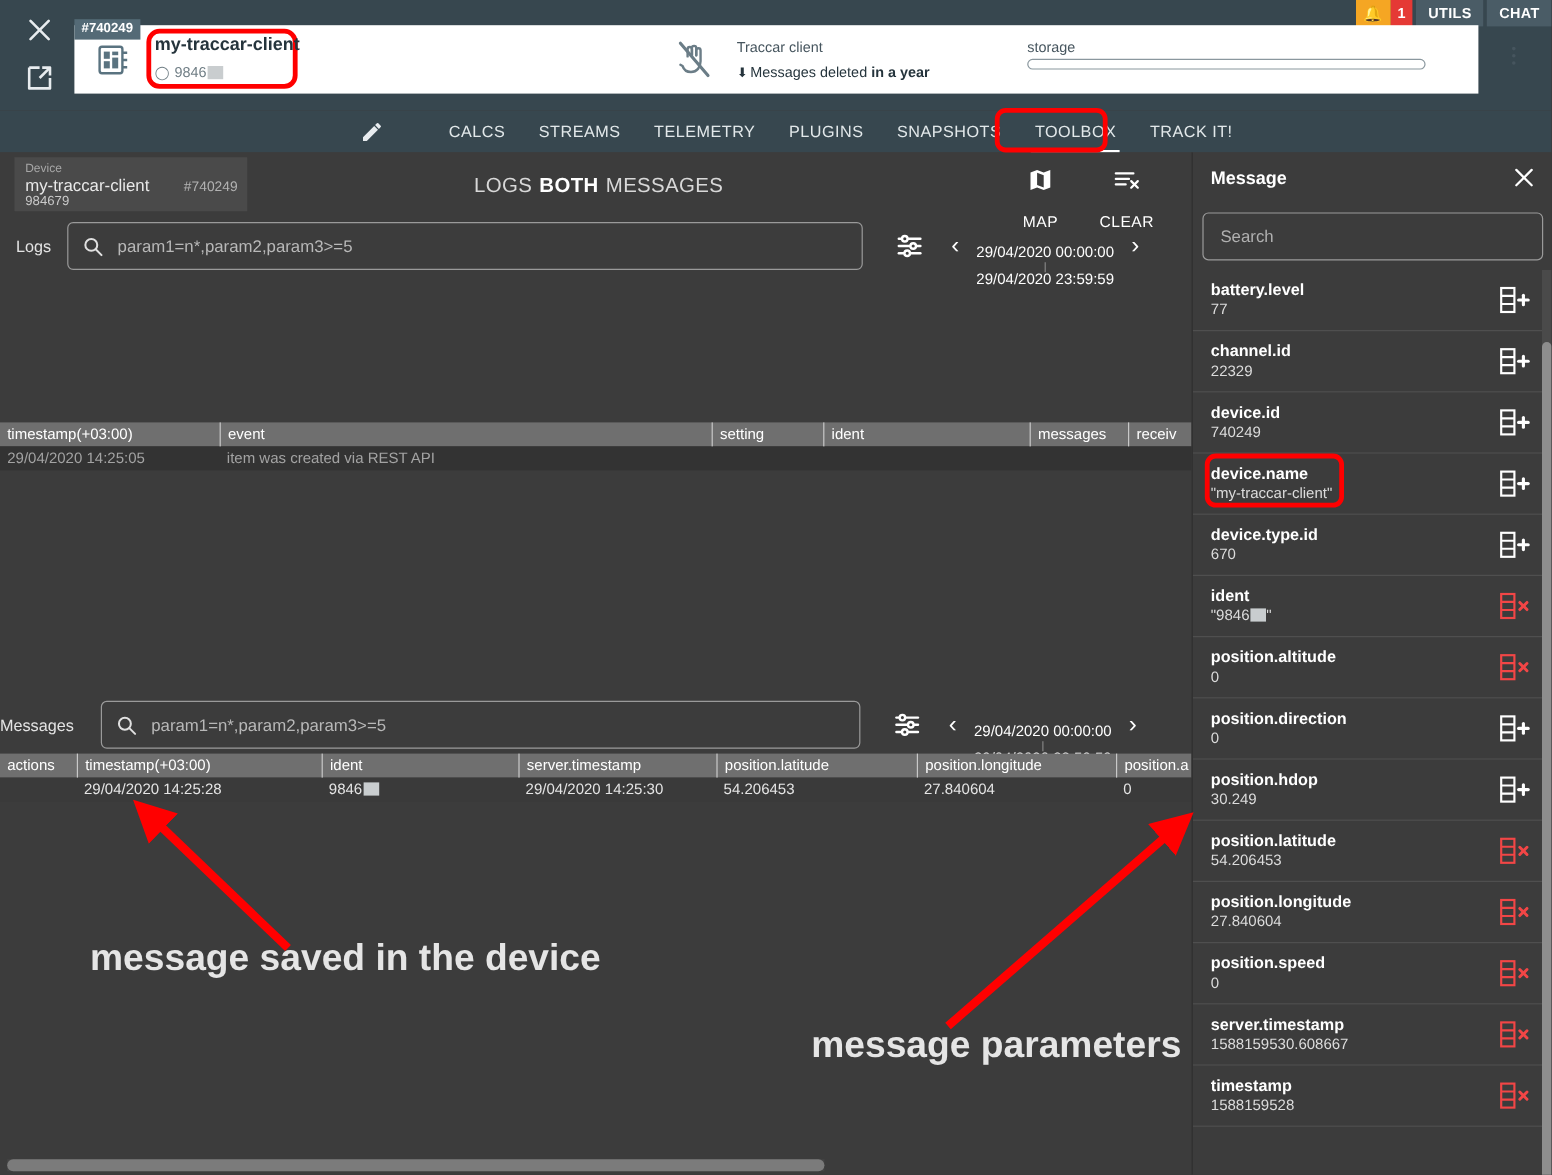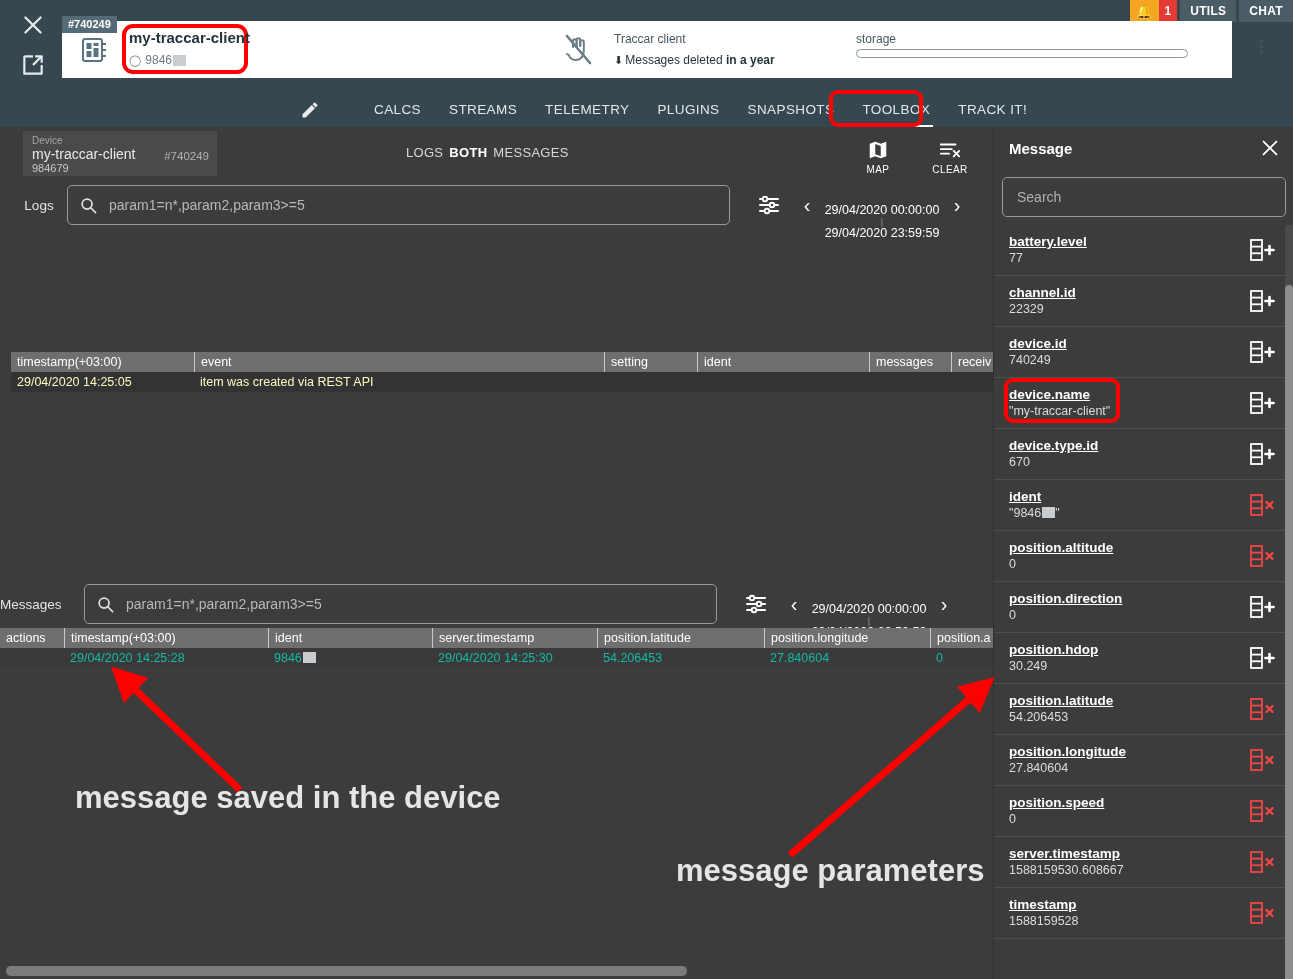--- a/index.html
+++ b/index.html
@@ -108,41 +108,41 @@
   .tab.active::after {
     content: ""; position: absolute; left: 11px; right: 11px; bottom: 0;
     height: 2px; background: #fff;
   }
   .toolbox-hl {
     position: absolute; left: 829px; top: 90px; width: 94px; height: 37px;
     border: 4px solid #ff0000; border-radius: 9px; pointer-events: none; z-index: 6;
   }
 
   
-  .logs-pane { position: absolute; left: 11px; top: 127px; width: 993px; height: 445px; background:#3c3c3c;padding-left:42px; }
+  .logs-pane { position: absolute; left: 0; top: 127px; width: 993px; height: 445px; background:#3c3c3c;padding-left:42px; }
   .devchip {
     position: absolute; left: 12px; top: 4px; width: 194px; height: 45px;
     background: #4a4a4a; padding: 4px 9px;
   }
   .devchip .k { font-size: 10px; color: #a7a7a7; line-height: 11px; }
   .devchip .n { font-size: 14px; color: #e9e9e9; line-height: 16px; }
   .devchip .s { font-size: 11px; color: #c9c9c9; line-height: 13px; }
   .devchip .hash { position: absolute; right: 8px; top: 19px; font-size: 11.5px; color: #b3b3b3; }
 
-  .modeline { position: absolute; left: 395px; top: 18px; font-size: 13px; color: #d8d8d8; letter-spacing:.3px; }
+  .modeline { position: absolute; left: 395px; top: 18px; font-size: 17px; color: #d8d8d8; letter-spacing:.3px; }
   .modeline span { margin-right: 6px; cursor: pointer; }
   .modeline .on { font-weight: bold; color: #fff; }
 
   .map-btn, .clear-btn {
     position: absolute; top: 10px; width: 56px; text-align: center; color: #fff; cursor: pointer;
   }
   .map-btn { left: 839px; } .clear-btn { left: 911px; }
   .map-btn .ic, .clear-btn .ic { height: 26px; display:flex; align-items:center; justify-content:center; }
   .map-btn .ic svg, .clear-btn .ic svg { width:22px; height:22px; display:block; }
-  .map-btn .lb, .clear-btn .lb { font-size: 10px; letter-spacing: .4px; margin-top: 1px; }
+  .map-btn .lb, .clear-btn .lb { font-size: 13px; letter-spacing: .4px; margin-top: 14px; }
 
   .srow { position: absolute; left: 0; width: 993px; height: 48px; display: flex; align-items: center; }
   .srow-logs { top: 54px; }
   .srow-label { width: 56px; text-align: center; font-size: 13.5px; color: #e3e3e3; }
   .sbox {
     flex: 0 0 auto; width: 663px; height: 40px; border: 1px solid #9a9a9a; border-radius: 5px;
     display: flex; align-items: center; padding: 0 12px; background: transparent;
   }
   .sbox .mag { width: 17px; height: 17px; color: #e0e0e0; margin-right: 12px; flex: none; }
   .sbox .mag svg { width: 17px; height: 17px; display:block; }
@@ -160,31 +160,31 @@
   .tbl { position: absolute; left: 0; width: 993px; }
   .thead { display: flex; background: #6f6f6f; height: 20px; align-items: center; }
   .thead div {
     font-size: 12.5px; color: #fff; padding-left: 6px;
     border-left: 1px solid #c8c8c8; height: 20px; line-height: 20px; overflow: hidden; white-space: nowrap;
   }
   .thead div:first-child { border-left: 0; }
   .trow { display: flex; height: 20px; align-items: center; background: #333; }
   .trow div { font-size: 12.5px; padding-left: 6px; height: 20px; line-height: 20px; overflow:hidden; white-space: nowrap; }
   .logs-tbl { top: 225px; }
-  .logs-tbl .trow div { color: #fef9c3; }
+  .logs-tbl .trow div { color: #a3a3a3; }
 
   .hscroll { position: absolute; height: 10px; background: #454545; }
   .hscroll .thumb { height: 10px; background: #7b7b7b; border-radius: 5px; }
 
   
   .msgs-pane { position: absolute; left: 0; top: 578px; width: 993px; height: 401px; background: #3c3c3c; }
   .msgs-tbl { top: 50px; }
   .msgs-tbl .thead div, .msgs-tbl .trow div { }
   .msgs-tbl .trow { background: #3a3a3a; }
-  .msgs-tbl .trow div { color: #14b8a6; }
+  .msgs-tbl .trow div { color: #e5e5e5; }
 
   
   .rpanel {
     position: absolute; left: 993px; top: 127px; width: 300px; height: 852px;
     background: #3c3c3c; border-left: 1px solid #303030;
   }
   .rp-title { position: absolute; left: 15px; top: 13px; font-size: 15px; font-weight: bold; color: #fff; }
   .rp-close { position: absolute; right: 12px; top: 10px; width: 22px; height: 22px; color:#fff; cursor:pointer; }
   .rp-close svg { width:22px;height:22px;display:block; }
   .rp-search {
@@ -195,21 +195,21 @@
     width: 100%; background: transparent; border: 0; outline: none;
     color: #d0d0d0; font-size: 14px; font-family: "Liberation Sans", sans-serif;
   }
   .rp-search input::placeholder { color: #b0b0b0; }
   .rp-list { position: absolute; left: 0; top: 98px; width: 292px; bottom: 0; overflow: hidden; }
   .rp-item {
     height: 51px; border-bottom: 1px solid #4f4f4f; display: flex; align-items: center;
     padding: 0 8px 0 15px; position: relative;
   }
   .rp-item .txt { flex: 1; overflow: hidden; }
-  .rp-item .key { font-size: 13.5px; font-weight: bold; color: #fff; line-height: 17px; white-space: nowrap; text-decoration: underline; }
+  .rp-item .key { font-size: 13.5px; font-weight: bold; color: #fff; line-height: 17px; white-space: nowrap; }
   .rp-item .val { font-size: 12.5px; color: #dcdcdc; line-height: 17px; white-space: nowrap; }
   .rp-item .act { width: 30px; height: 26px; flex: none; cursor: pointer; }
   .rp-item .act svg { width: 30px; height: 26px; display:block; }
   .rp-scroll { position: absolute; right: 0; top: 98px; width: 8px; bottom: 0; background: #4a4a4a; }
   .rp-scroll .thumb { position:absolute; left:0; top: 60px; width: 8px; height: 730px; background: #8d8d8d; border-radius: 4px; }
   .devname-hl {
     position: absolute; left: 1004px; top: 378px; width: 116px; height: 45px;
     border: 4px solid #ff0000; border-radius: 9px; pointer-events: none; z-index: 9;
   }
 

